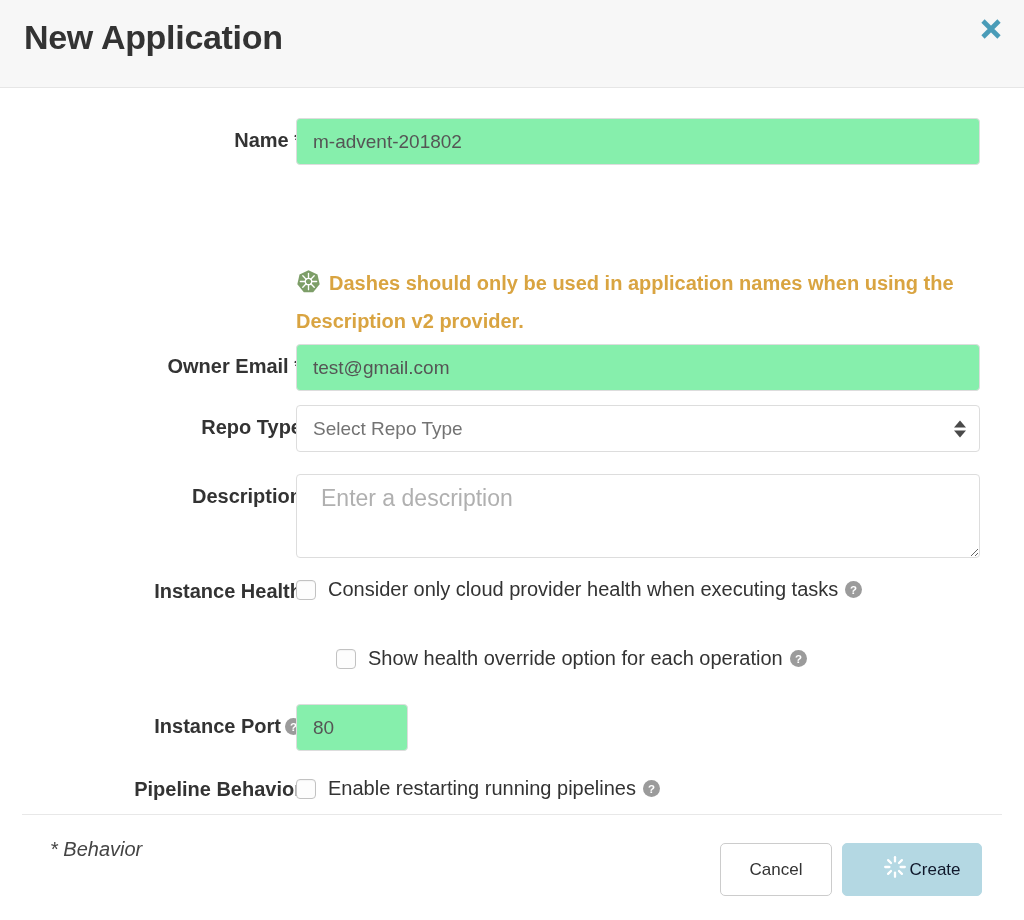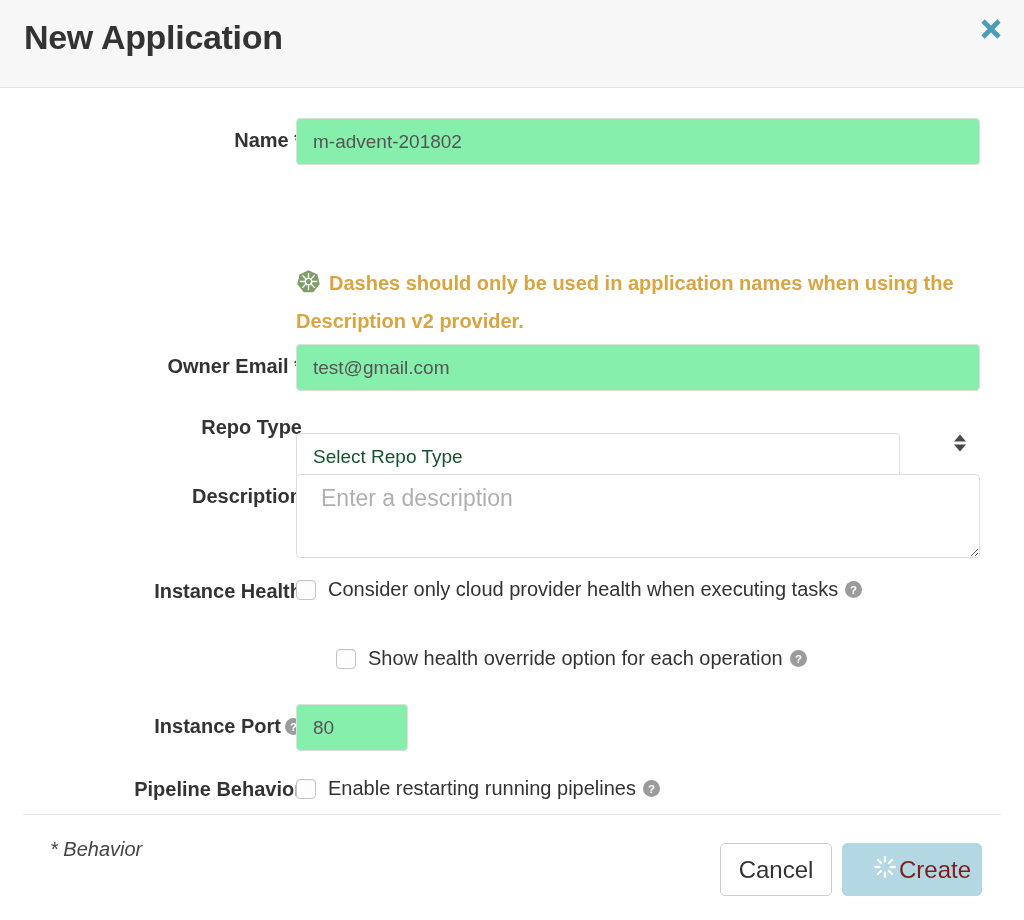--- a/index.html
+++ b/index.html
@@ -90,33 +90,32 @@
     font-family: "Liberation Sans", sans-serif;
     font-size: 19px;
     color: #555555;
     padding: 0 16px;
     outline: none;
   }
   .text-input::placeholder { color: #b0b0b0; }
   .text-input.small { width: 112px; }
 
   select.select-input {
-    width: 604px;
+    width: 684px;
     height: 47px;
     border: 1px solid #dddddd;
     border-radius: 4px;
     background: #ffffff;
     font-family: "Liberation Sans", sans-serif;
     font-size: 19px;
-    color: #14532d;
+    color: #737373;
     padding: 0 16px;
     outline: none;
     -webkit-appearance: none;
     appearance: none;
-    margin-top: 28px;
   }
   .select-wrap { position: relative; width: 684px; }
   .select-arrows {
     position: absolute;
     right: 14px;
     top: 50%;
     transform: translateY(-50%);
     pointer-events: none;
     display: flex;
     flex-direction: column;
@@ -219,39 +218,39 @@
     width: 980px;
     height: 1px;
     background: #e8e8e8;
   }
   .btn {
     position: absolute;
     top: 29px;
     height: 53px;
     border-radius: 5px;
     font-family: "Liberation Sans", sans-serif;
-    font-size: 24px;
+    font-size: 17px;
     display: flex;
     align-items: center;
     justify-content: center;
     cursor: pointer;
   }
   .btn-cancel {
     right: 192px;
     width: 112px;
     background: #ffffff;
     border: 1px solid #cccccc;
     color: #333333;
   }
   .btn-create {
     right: 42px;
     width: 140px;
     background: #b4d8e3;
     border: 1px solid #b4d8e3;
-    color: #7f1d1d;
+    color: #0f172a;
     gap: 2px;
     padding-left: 20px;
   }
   .spinner { display: block; }
 </style>
 </head>
 <body>
 
 <div class="modal">
 

